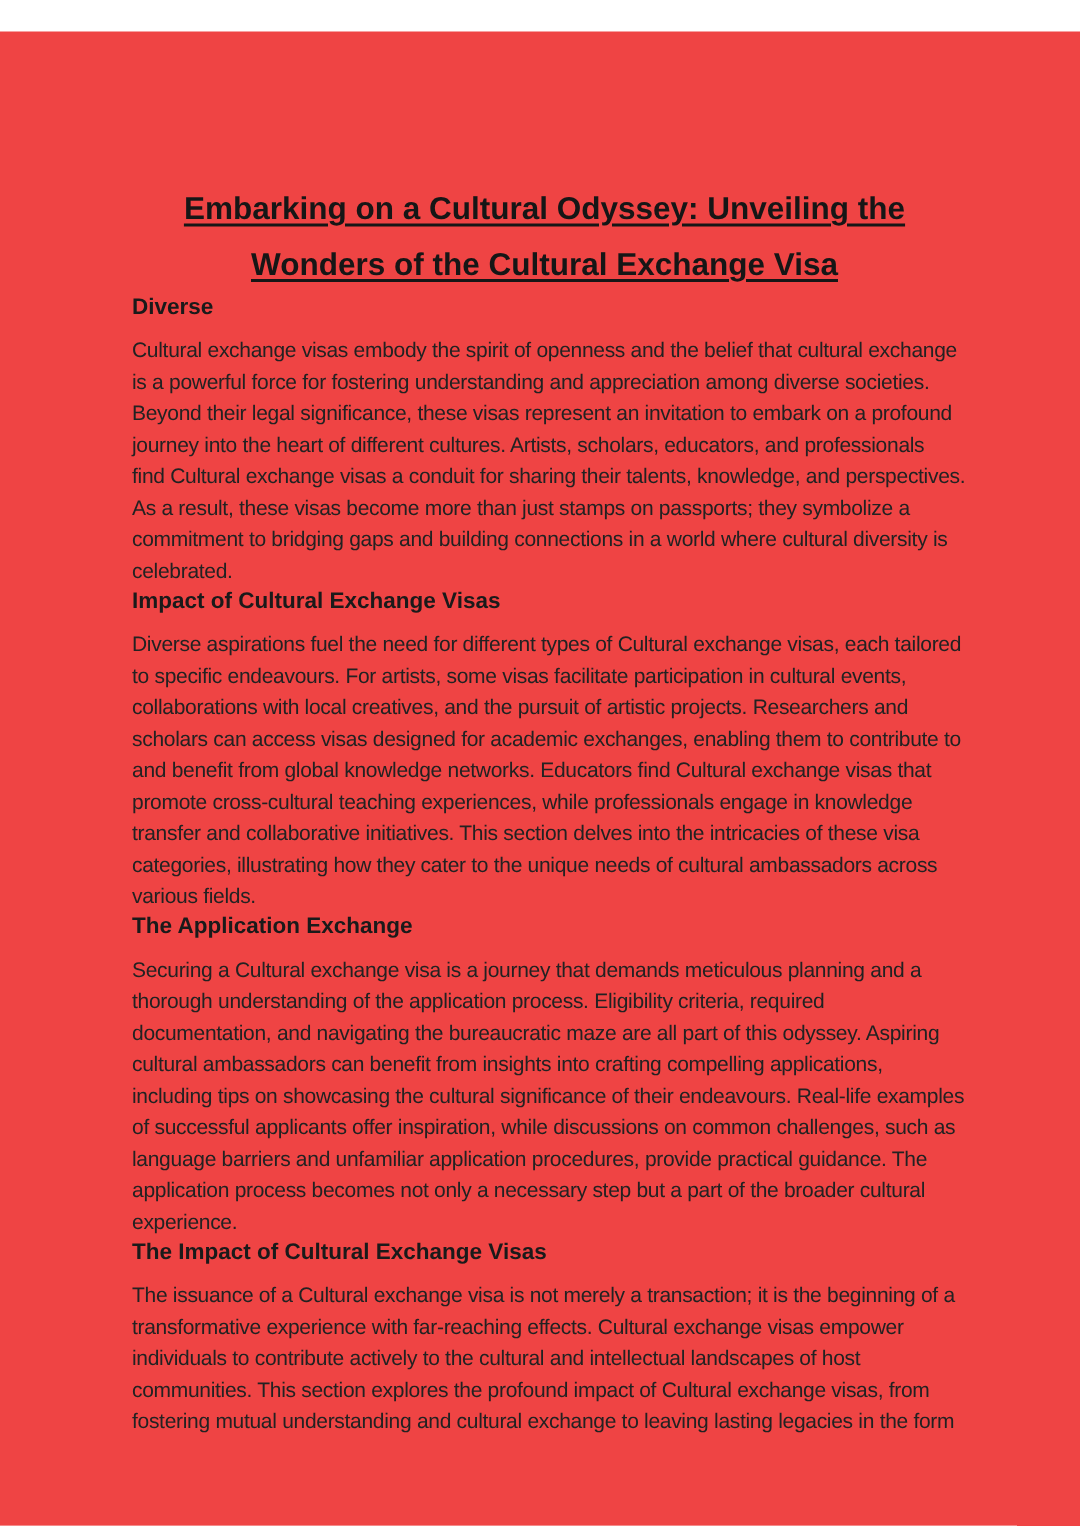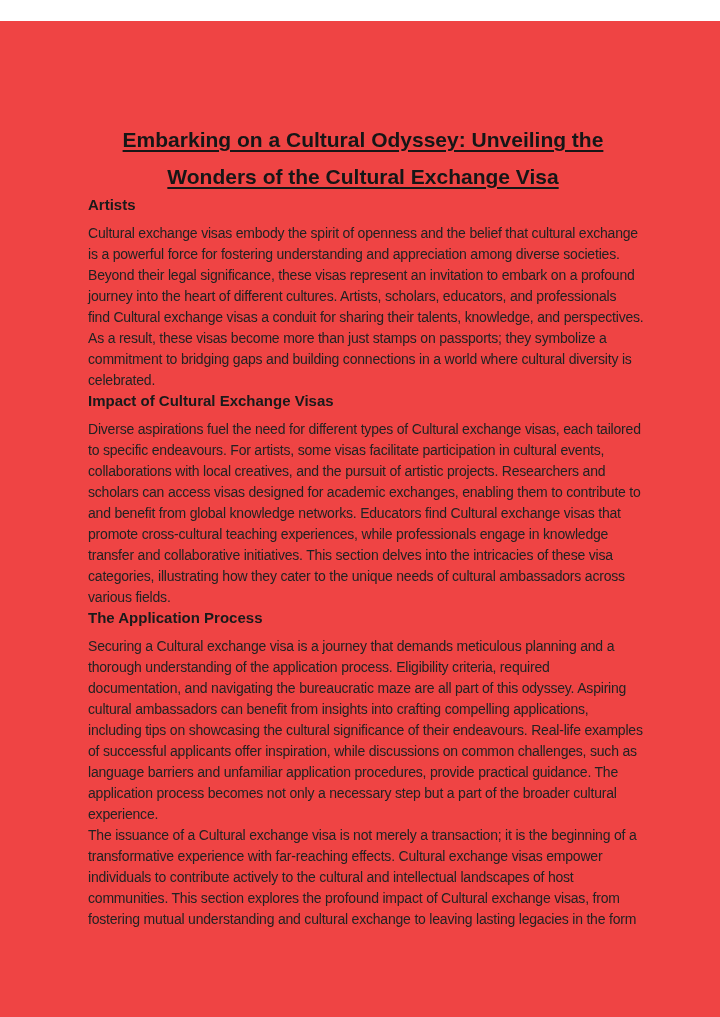--- a/index.html
+++ b/index.html
@@ -59,21 +59,21 @@
 </head>
 <body>
 
 <div class="page">
   <div class="content">
 
     <h1 class="doc-title">Embarking on a Cultural Odyssey: Unveiling the
 Wonders of the Cultural Exchange Visa</h1>
 
     <section class="doc-section">
-      <h2 class="heading">Artists</h2>
+      <h2 class="heading">Diverse</h2>
       <p class="para">Cultural exchange visas embody the spirit of openness and the belief that cultural exchange
 is a powerful force for fostering understanding and appreciation among diverse societies.
 Beyond their legal significance, these visas represent an invitation to embark on a profound
 journey into the heart of different cultures. Artists, scholars, educators, and professionals
 find Cultural exchange visas a conduit for sharing their talents, knowledge, and perspectives.
 As a result, these visas become more than just stamps on passports; they symbolize a
 commitment to bridging gaps and building connections in a world where cultural diversity is
 celebrated.</p>
     </section>
 
@@ -84,33 +84,34 @@
 collaborations with local creatives, and the pursuit of artistic projects. Researchers and
 scholars can access visas designed for academic exchanges, enabling them to contribute to
 and benefit from global knowledge networks. Educators find Cultural exchange visas that
 promote cross-cultural teaching experiences, while professionals engage in knowledge
 transfer and collaborative initiatives. This section delves into the intricacies of these visa
 categories, illustrating how they cater to the unique needs of cultural ambassadors across
 various fields.</p>
     </section>
 
     <section class="doc-section">
-      <h2 class="heading">The Application Process</h2>
+      <h2 class="heading">The Application Exchange</h2>
       <p class="para">Securing a Cultural exchange visa is a journey that demands meticulous planning and a
 thorough understanding of the application process. Eligibility criteria, required
 documentation, and navigating the bureaucratic maze are all part of this odyssey. Aspiring
 cultural ambassadors can benefit from insights into crafting compelling applications,
 including tips on showcasing the cultural significance of their endeavours. Real-life examples
 of successful applicants offer inspiration, while discussions on common challenges, such as
 language barriers and unfamiliar application procedures, provide practical guidance. The
 application process becomes not only a necessary step but a part of the broader cultural
 experience.</p>
     </section>
 
     <section class="doc-section">
+      <h2 class="heading">The Impact of Cultural Exchange Visas</h2>
       <p class="para">The issuance of a Cultural exchange visa is not merely a transaction; it is the beginning of a
 transformative experience with far-reaching effects. Cultural exchange visas empower
 individuals to contribute actively to the cultural and intellectual landscapes of host
 communities. This section explores the profound impact of Cultural exchange visas, from
 fostering mutual understanding and cultural exchange to leaving lasting legacies in the form</p>
     </section>
 
   </div>
 </div>
 

